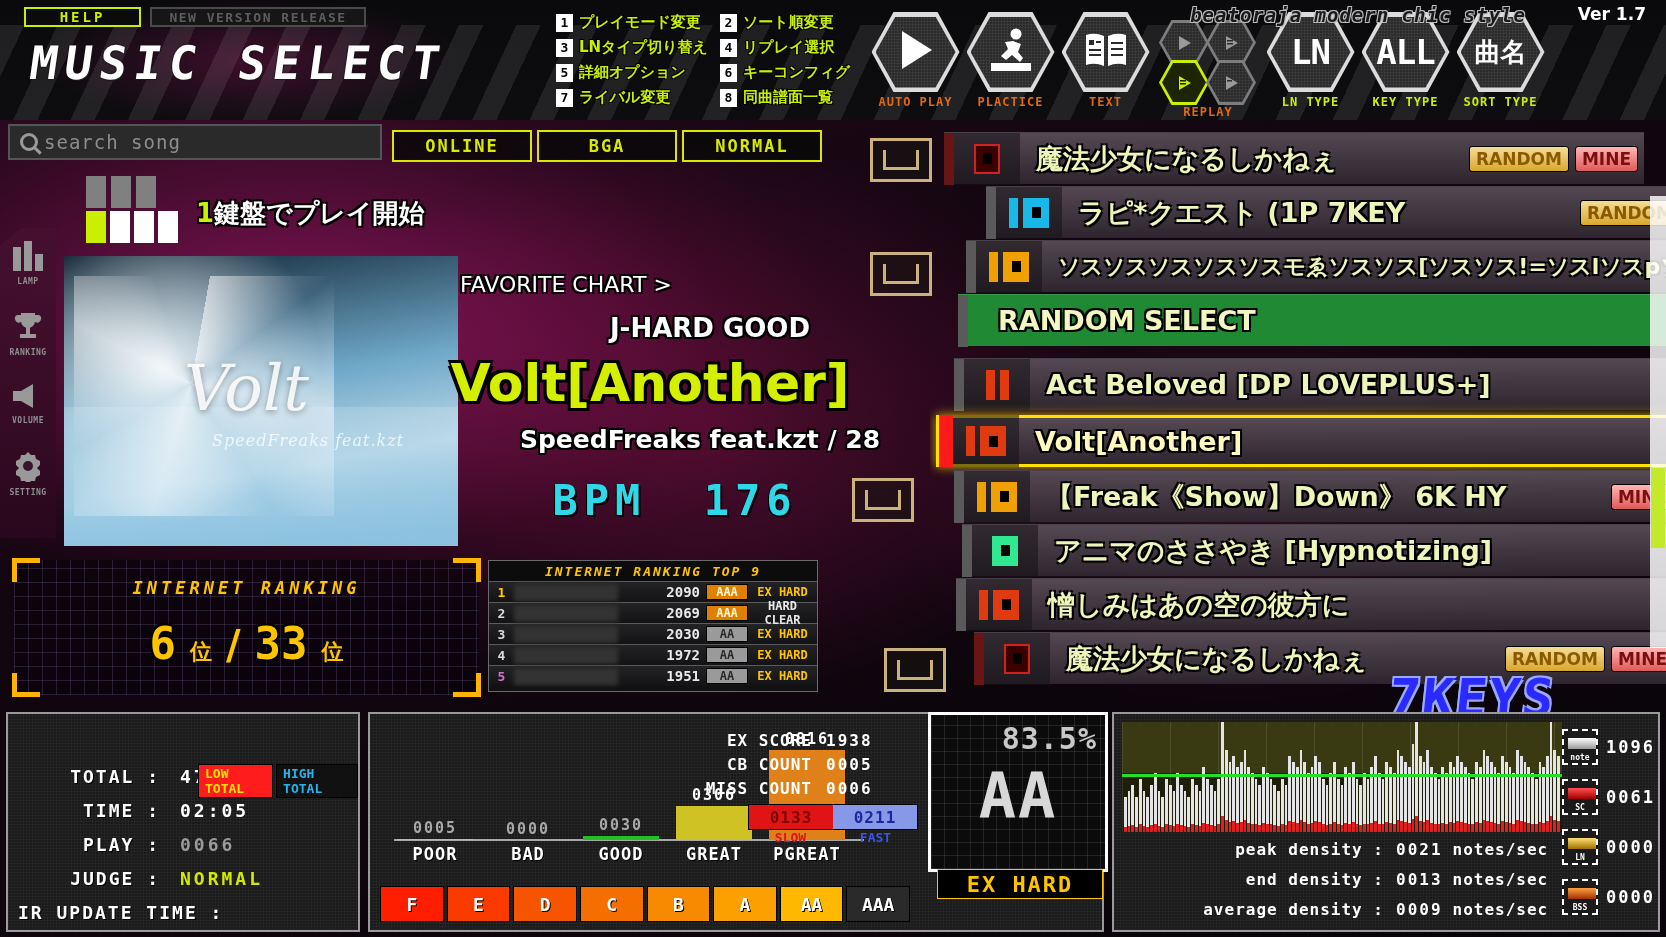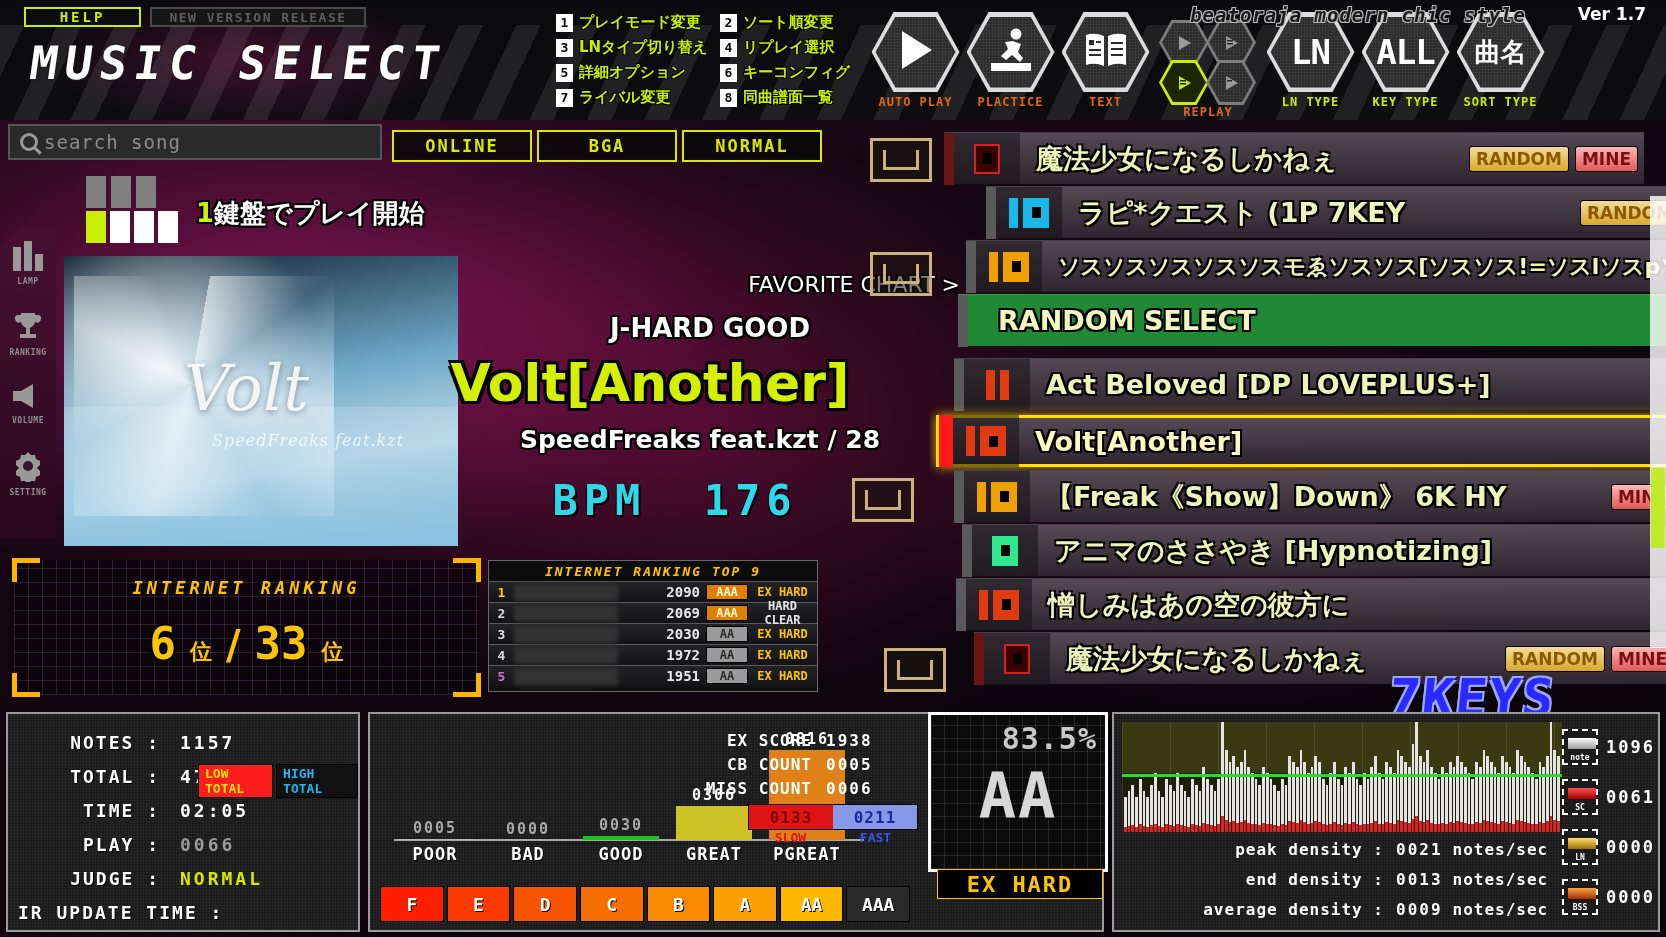--- a/index.html
+++ b/index.html
@@ -123,21 +123,21 @@
   .jacket-ice2 { position:absolute; left:10px; top:20px; width:260px; height:240px;
                  background: conic-gradient(from 10deg at 45% 45%, rgba(255,255,255,.55), rgba(255,255,255,0) 12%,
                    rgba(255,255,255,.5) 25%, rgba(255,255,255,0) 38%, rgba(255,255,255,.45) 52%,
                    rgba(255,255,255,0) 64%, rgba(255,255,255,.5) 80%, rgba(255,255,255,0) 92%); }
   .jacket-title { position:absolute; left:120px; top:95px; font:italic 64px "DejaVu Serif", serif;
                   color:rgba(255,255,255,.88); text-shadow:0 2px 6px rgba(0,0,0,.35); }
   .jacket-sub { position:absolute; left:148px; top:175px; font:italic 16px "DejaVu Serif", serif;
                 color:rgba(255,255,255,.75); letter-spacing:1px; }
 
   
-  .fav { position:absolute; left:460px; top:272px; width:500px; text-align:right;
+  .fav { position:absolute; left:460px; top:272px; width:500px; text-align:left;
          font:22px "DejaVu Sans", sans-serif; color:#fff;
          text-shadow:2px 2px 0 #000,-2px 2px 0 #000,2px -2px 0 #000,-2px -2px 0 #000; }
   .genre { position:absolute; left:460px; top:313px; width:500px; text-align:center;
            font:bold 26px "DejaVu Sans", sans-serif; color:#fff;
            text-shadow:2px 2px 0 #000,-2px 2px 0 #000,2px -2px 0 #000,-2px -2px 0 #000; }
   .songtitle { position:absolute; left:340px; top:353px; width:620px; text-align:center;
                font:bold 52px "DejaVu Sans", sans-serif; color:#d4f000; white-space:nowrap;
                text-shadow:3px 3px 0 #000,-3px 3px 0 #000,3px -3px 0 #000,-3px -3px 0 #000; }
   .artist { position:absolute; left:440px; top:425px; width:520px; text-align:center;
             font:bold 25px "DejaVu Sans", sans-serif; color:#fff;
@@ -720,24 +720,20 @@
     </div>
   </div>
 
   <div class="scrollbar">
     <div class="scrollthumb"></div>
   </div>
 
   <div class="keys7">7KEYS</div>
 
   <div class="panel p-left">
-    <div class="stat-line" style="top:18px;">
-      <span class="st-lbl">NOTES :</span>
-      <span class="st-val">1157</span>
-    </div>
     <div class="stat-line" style="top:52px;">
       <span class="st-lbl">TOTAL :</span>
       <span class="st-val">471</span>
     </div>
     <div style="position:absolute; left:190px; top:50px; display:flex; gap:3px;">
       <span class="badge-low">LOW TOTAL</span>
       <span class="badge-high">HIGH TOTAL</span>
     </div>
     <div class="stat-line" style="top:86px;">
       <span class="st-lbl">TIME :</span>

